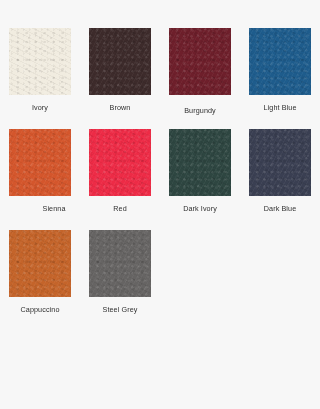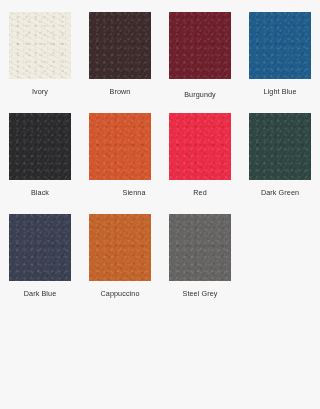--- a/index.html
+++ b/index.html
@@ -13,21 +13,21 @@
     font-family: "Liberation Sans", sans-serif;
     overflow: hidden;
   }
   #swatch-grid {
     position: relative;
     width: 320px;
     height: 409px;
     display: grid;
     grid-template-columns: repeat(4, 80px);
     grid-template-rows: 101px 101px 101px 101px;
-    padding-top: 12px;
+    padding-top: 28px;
     box-sizing: border-box;
   }
   .swatch-cell {
     position: relative;
     width: 80px;
     height: 101px;
     display: flex;
     flex-direction: column;
     align-items: center;
   }
@@ -91,34 +91,30 @@
     </div>
     <div class="swatch-cell">
       <div class="swatch-chip" style="background: rgb(110, 31, 43);"></div>
       <div class="swatch-label" style="color: rgb(47, 47, 47); margin-top: 11px;">Burgundy</div>
     </div>
     <div class="swatch-cell">
       <div class="swatch-chip" style="background: rgb(30, 92, 140);"></div>
       <div class="swatch-label" style="color: rgb(47, 47, 47);">Light Blue</div>
     </div>
     <div class="swatch-cell">
-      <div class="swatch-chip" style="background: rgb(42, 42, 45);"></div>
-      <div class="swatch-label" style="color: rgb(47, 47, 47);">Black</div>
-    </div>
-    <div class="swatch-cell">
       <div class="swatch-chip" style="background: rgb(212, 86, 44);"></div>
       <div class="swatch-label" style="color: rgb(47, 47, 47); margin-left: 28px;">Sienna</div>
     </div>
     <div class="swatch-cell">
       <div class="swatch-chip" style="background: rgb(237, 43, 70);"></div>
       <div class="swatch-label" style="color: rgb(47, 47, 47);">Red</div>
     </div>
     <div class="swatch-cell">
       <div class="swatch-chip" style="background: rgb(46, 70, 65);"></div>
-      <div class="swatch-label" style="color: rgb(47, 47, 47);">Dark Green</div>
+      <div class="swatch-label" style="color: rgb(47, 47, 47);">Dark Ivory</div>
     </div>
     <div class="swatch-cell">
       <div class="swatch-chip" style="background: rgb(58, 63, 82);"></div>
       <div class="swatch-label" style="color: rgb(47, 47, 47);">Dark Blue</div>
     </div>
     <div class="swatch-cell">
       <div class="swatch-chip" style="background: rgb(196, 100, 42);"></div>
       <div class="swatch-label" style="color: rgb(47, 47, 47);">Cappuccino</div>
     </div>
     <div class="swatch-cell">

